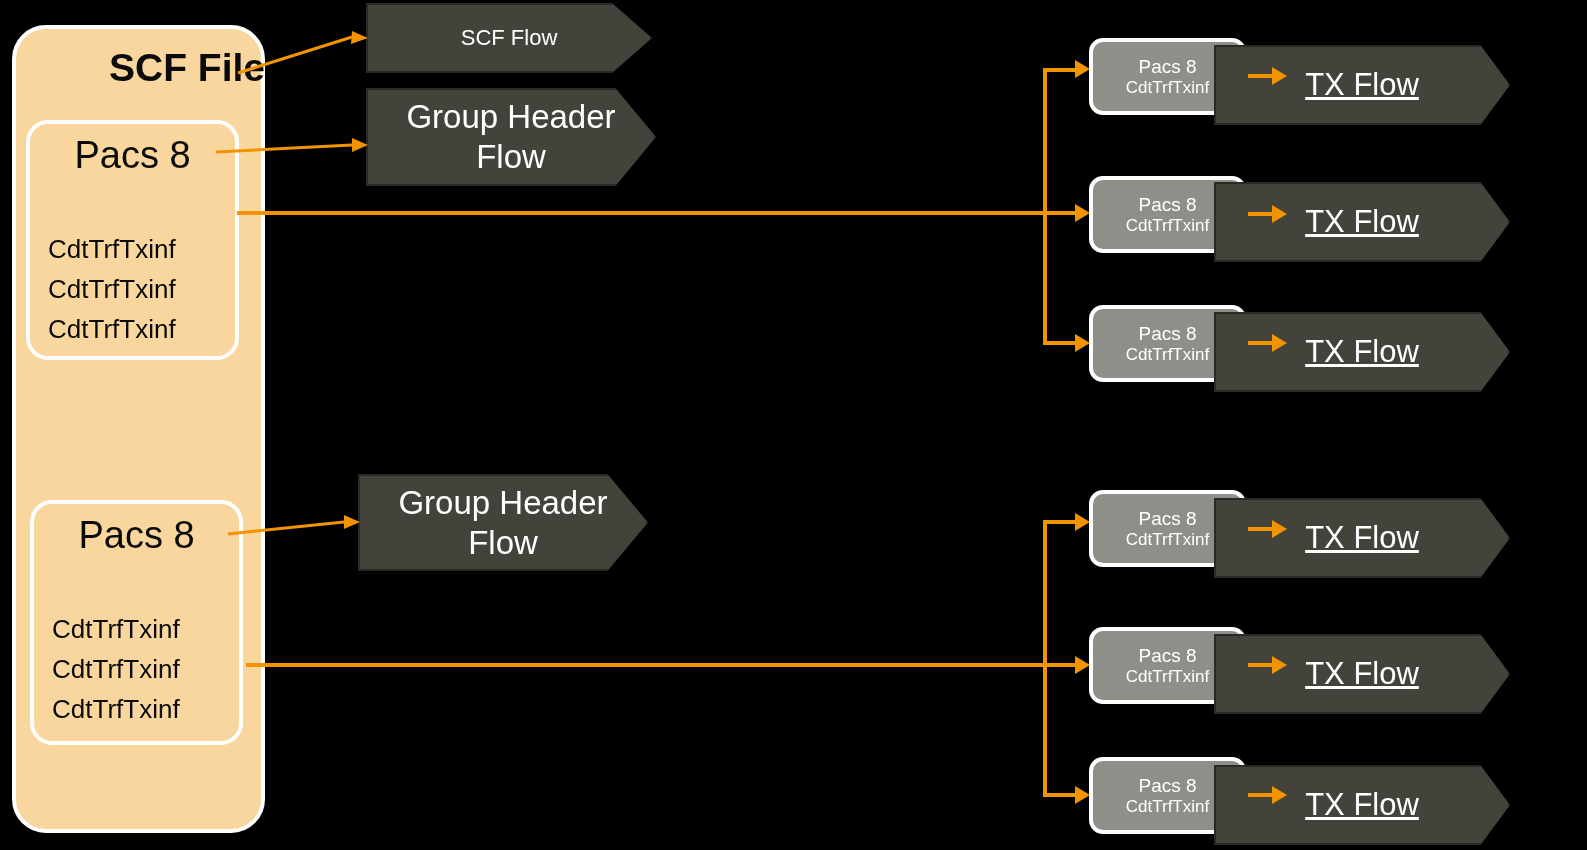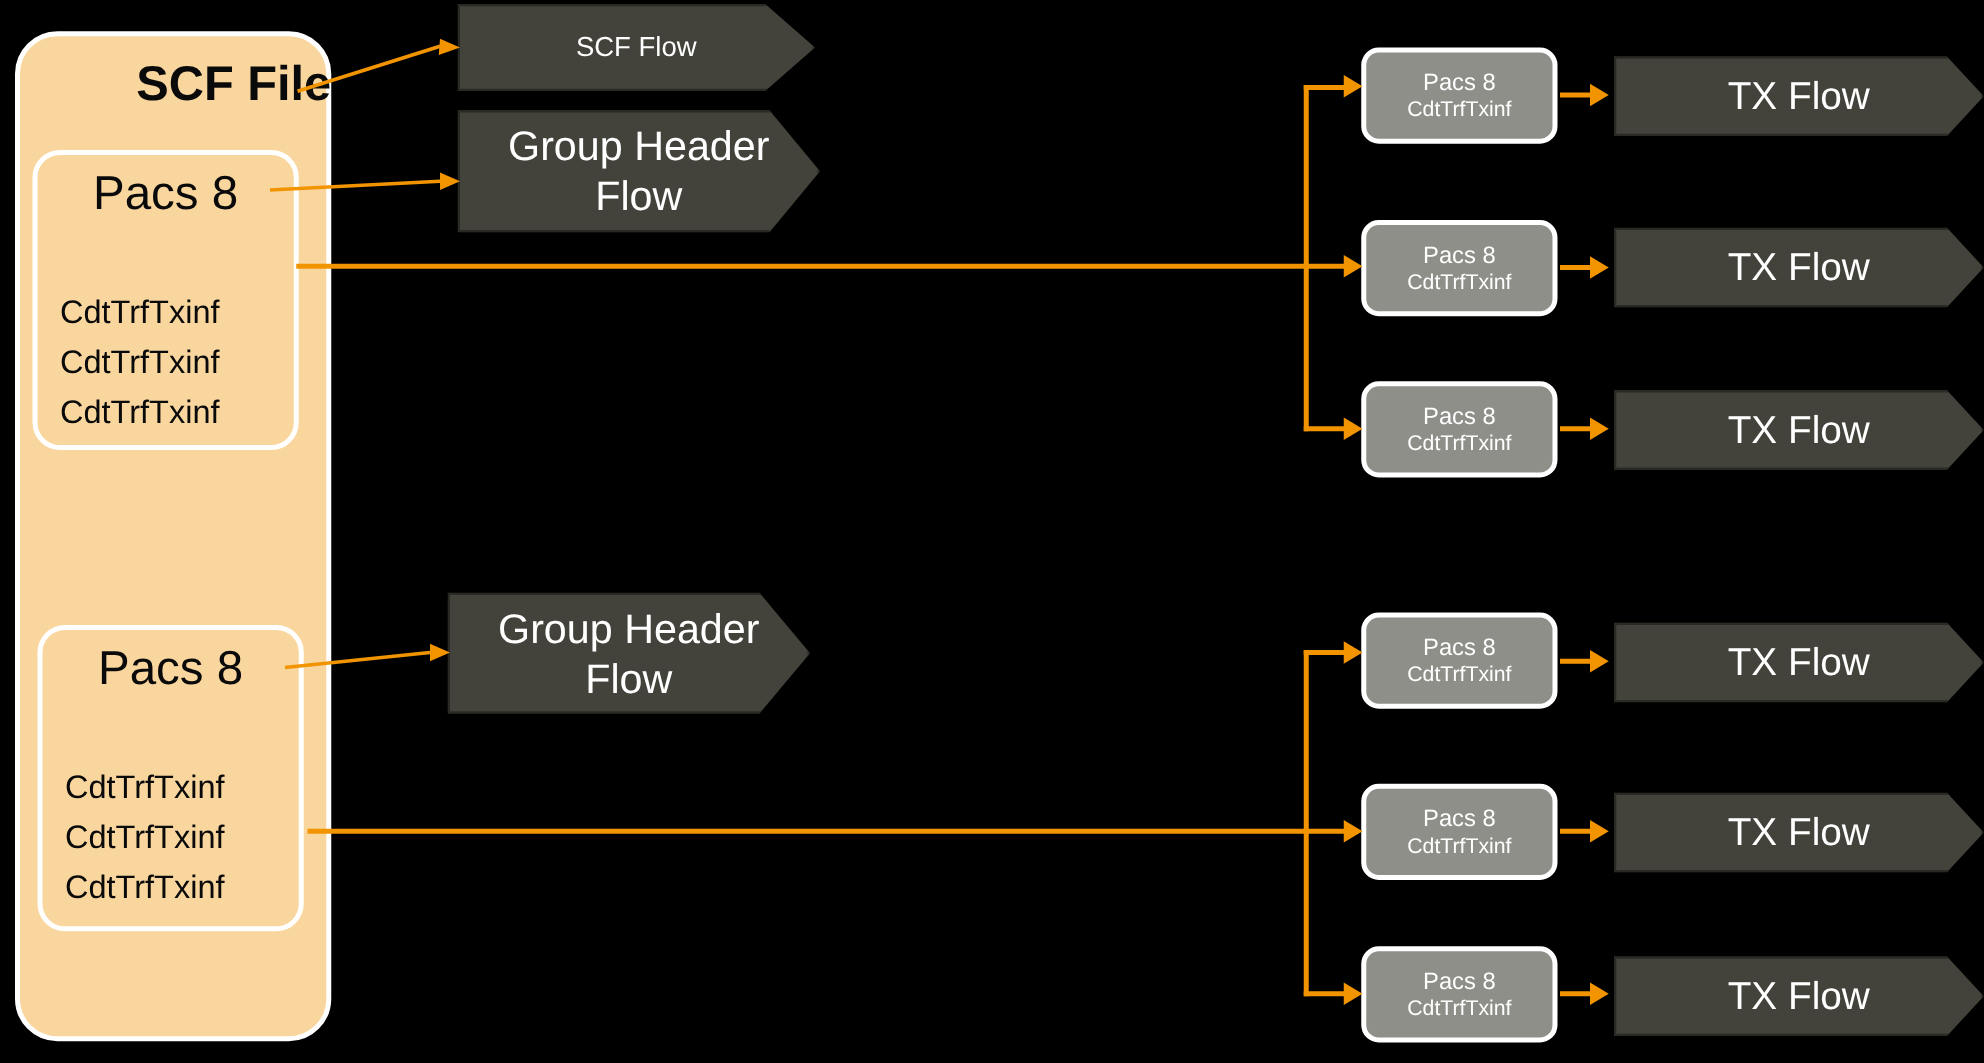--- a/index.html
+++ b/index.html
@@ -96,32 +96,33 @@
     clip-path: polygon(0 0, 86% 0, 100% 50%, 86% 100%, 0 100%);
   }
   #flow-gh-2 {
     left: 358px; top: 474px; width: 290px; height: 97px;
     font-size: 33px; line-height: 40px;
     clip-path: polygon(0 0, 86% 0, 100% 50%, 86% 100%, 0 100%);
   }
 
   .tx-flow {
     position: absolute;
-    left: 1291px;
+    left: 1214px;
     width: 296px;
-    height: 64px;
+    height: 80px;
     background: #43433B;
     color: #FFFFFF;
     display: flex;
     align-items: center;
     justify-content: center;
     font-size: 31px;
     border: 2px solid #2a2a24;
     box-sizing: border-box;
     clip-path: polygon(0 0, 90% 0, 100% 50%, 90% 100%, 0 100%);
+    text-decoration: underline;
   }
 
   
   .pacs-node {
     position: absolute;
     left: 1089px;
     width: 157px;
     height: 77px;
     background: #8F8F89;
     border: 4px solid #FFFFFF;

